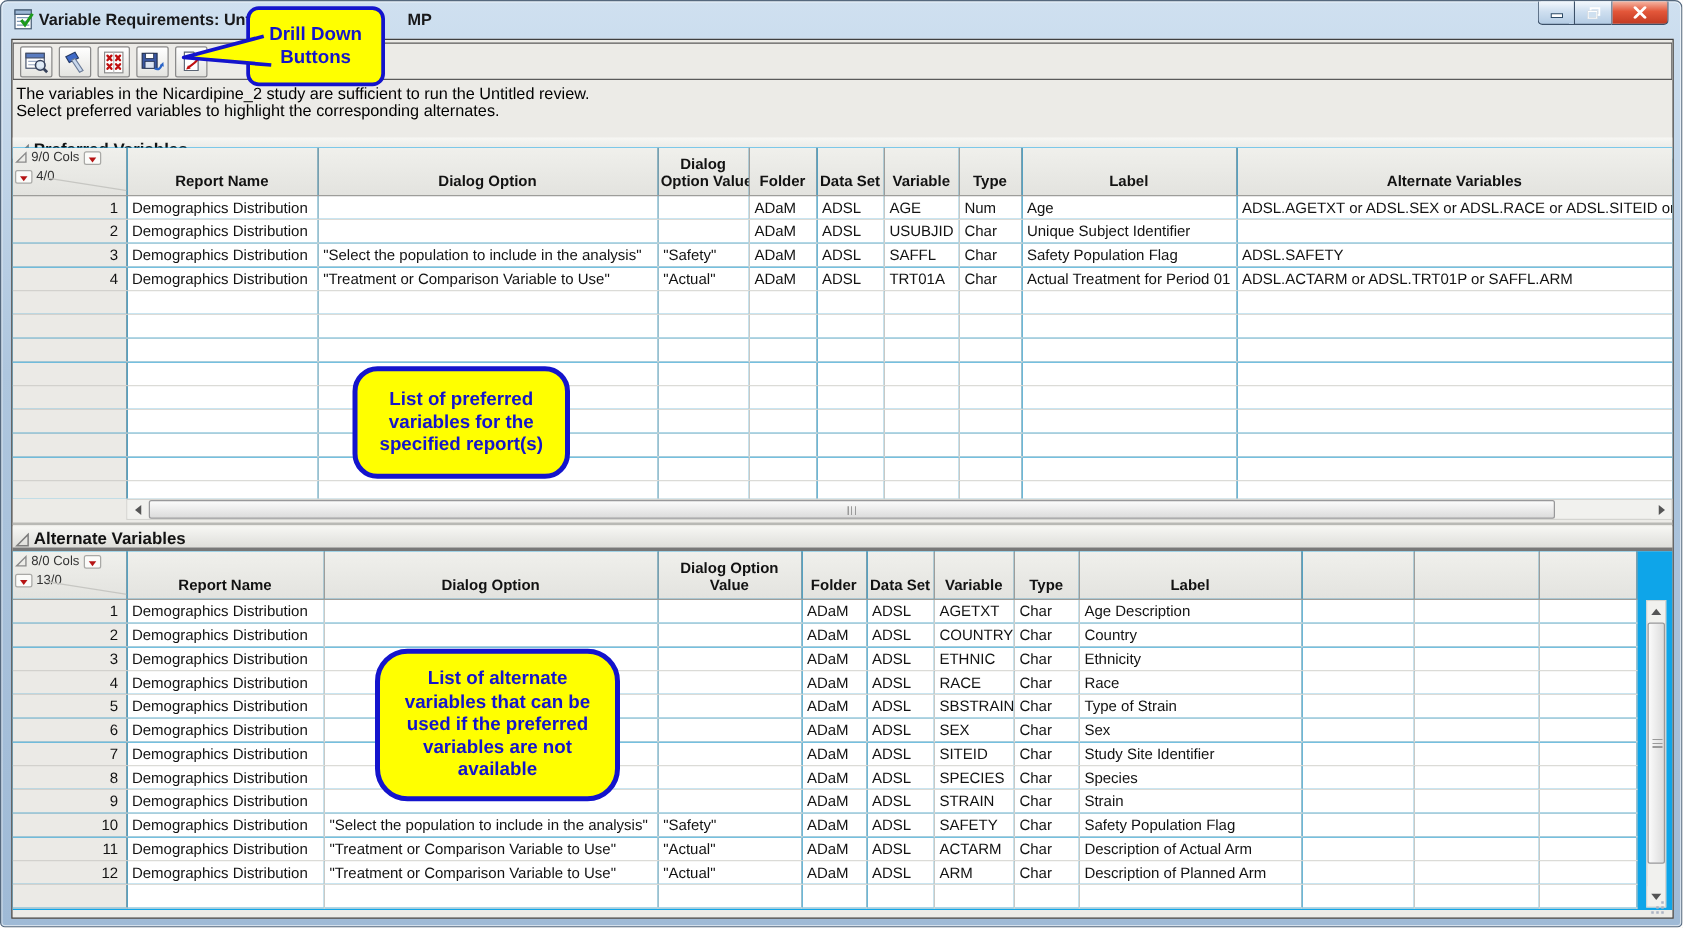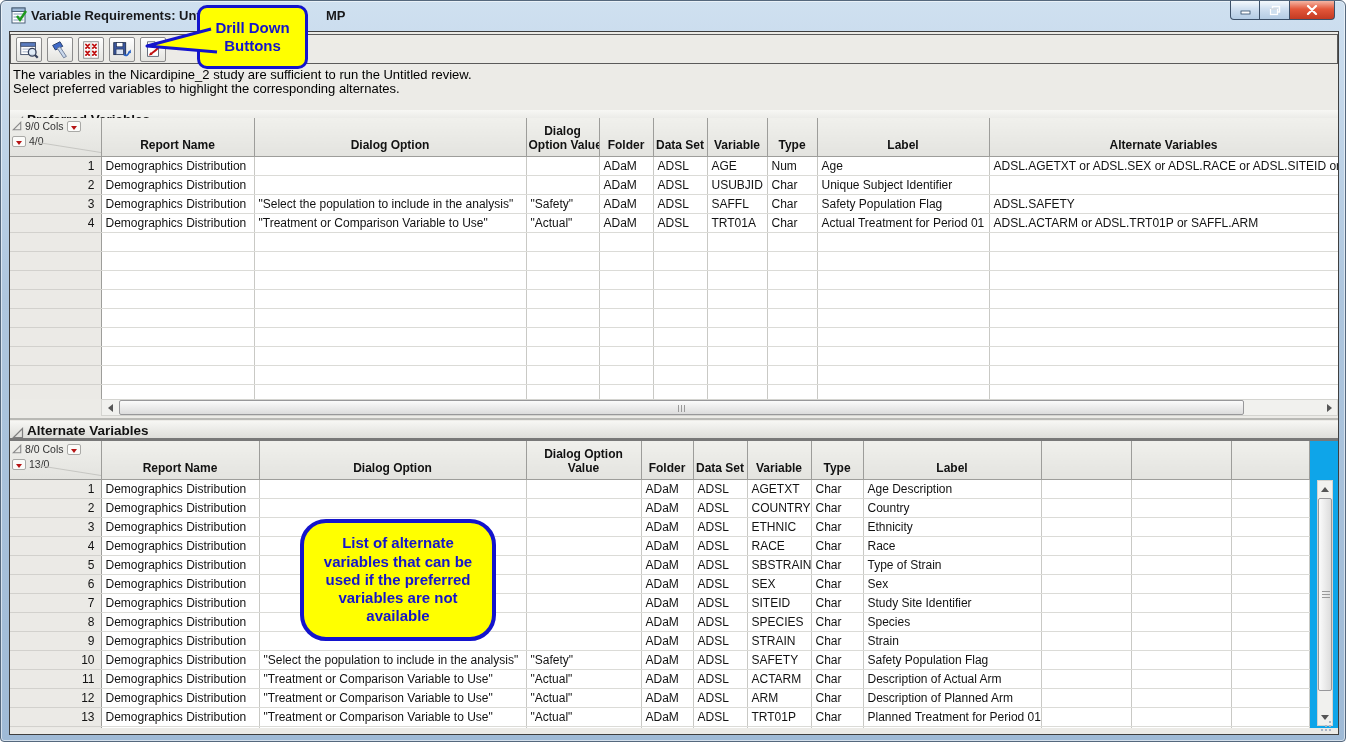--- a/index.html
+++ b/index.html
@@ -620,34 +620,20 @@
                 <td>ADaM</td>
                 <td>ADSL</td>
                 <td>ARM</td>
                 <td>Char</td>
                 <td>Description of Planned Arm</td>
                 <td></td>
                 <td></td>
                 <td></td>
               </tr>
               <tr>
-                <td class="num">13</td>
-                <td>Demographics Distribution</td>
-                <td>"Treatment or Comparison Variable to Use"</td>
-                <td>"Actual"</td>
-                <td>ADaM</td>
-                <td>ADSL</td>
-                <td>TRT01P</td>
-                <td>Char</td>
-                <td>Planned Treatment for Period 01</td>
-                <td></td>
-                <td></td>
-                <td></td>
-              </tr>
-              <tr>
                 <td class="num"></td>
                 <td></td>
                 <td></td>
                 <td></td>
                 <td></td>
                 <td></td>
                 <td></td>
                 <td></td>
                 <td></td>
                 <td></td>
@@ -676,20 +662,25 @@
               <rect x="10" y="2" width="2" height="2"></rect>
               <rect x="10" y="6" width="2" height="2"></rect>
               <rect x="6" y="6" width="2" height="2"></rect>
               <rect x="10" y="10" width="2" height="2"></rect>
               <rect x="6" y="10" width="2" height="2"></rect>
               <rect x="2" y="10" width="2" height="2"></rect>
             </g>
         </svg>
       </div>
 
+      <div class="callout" id="co-pref">
+          <div>List of preferred</div>
+          <div>variables for the</div>
+          <div>specified report(s)</div>
+        </div>
       <div class="callout" id="co-alt">
           <div>List of alternate</div>
           <div>variables that can be</div>
           <div>used if the preferred</div>
           <div>variables are not</div>
           <div>available</div>
         </div>
     </div>
 
     <div class="callout" id="co-drill">

